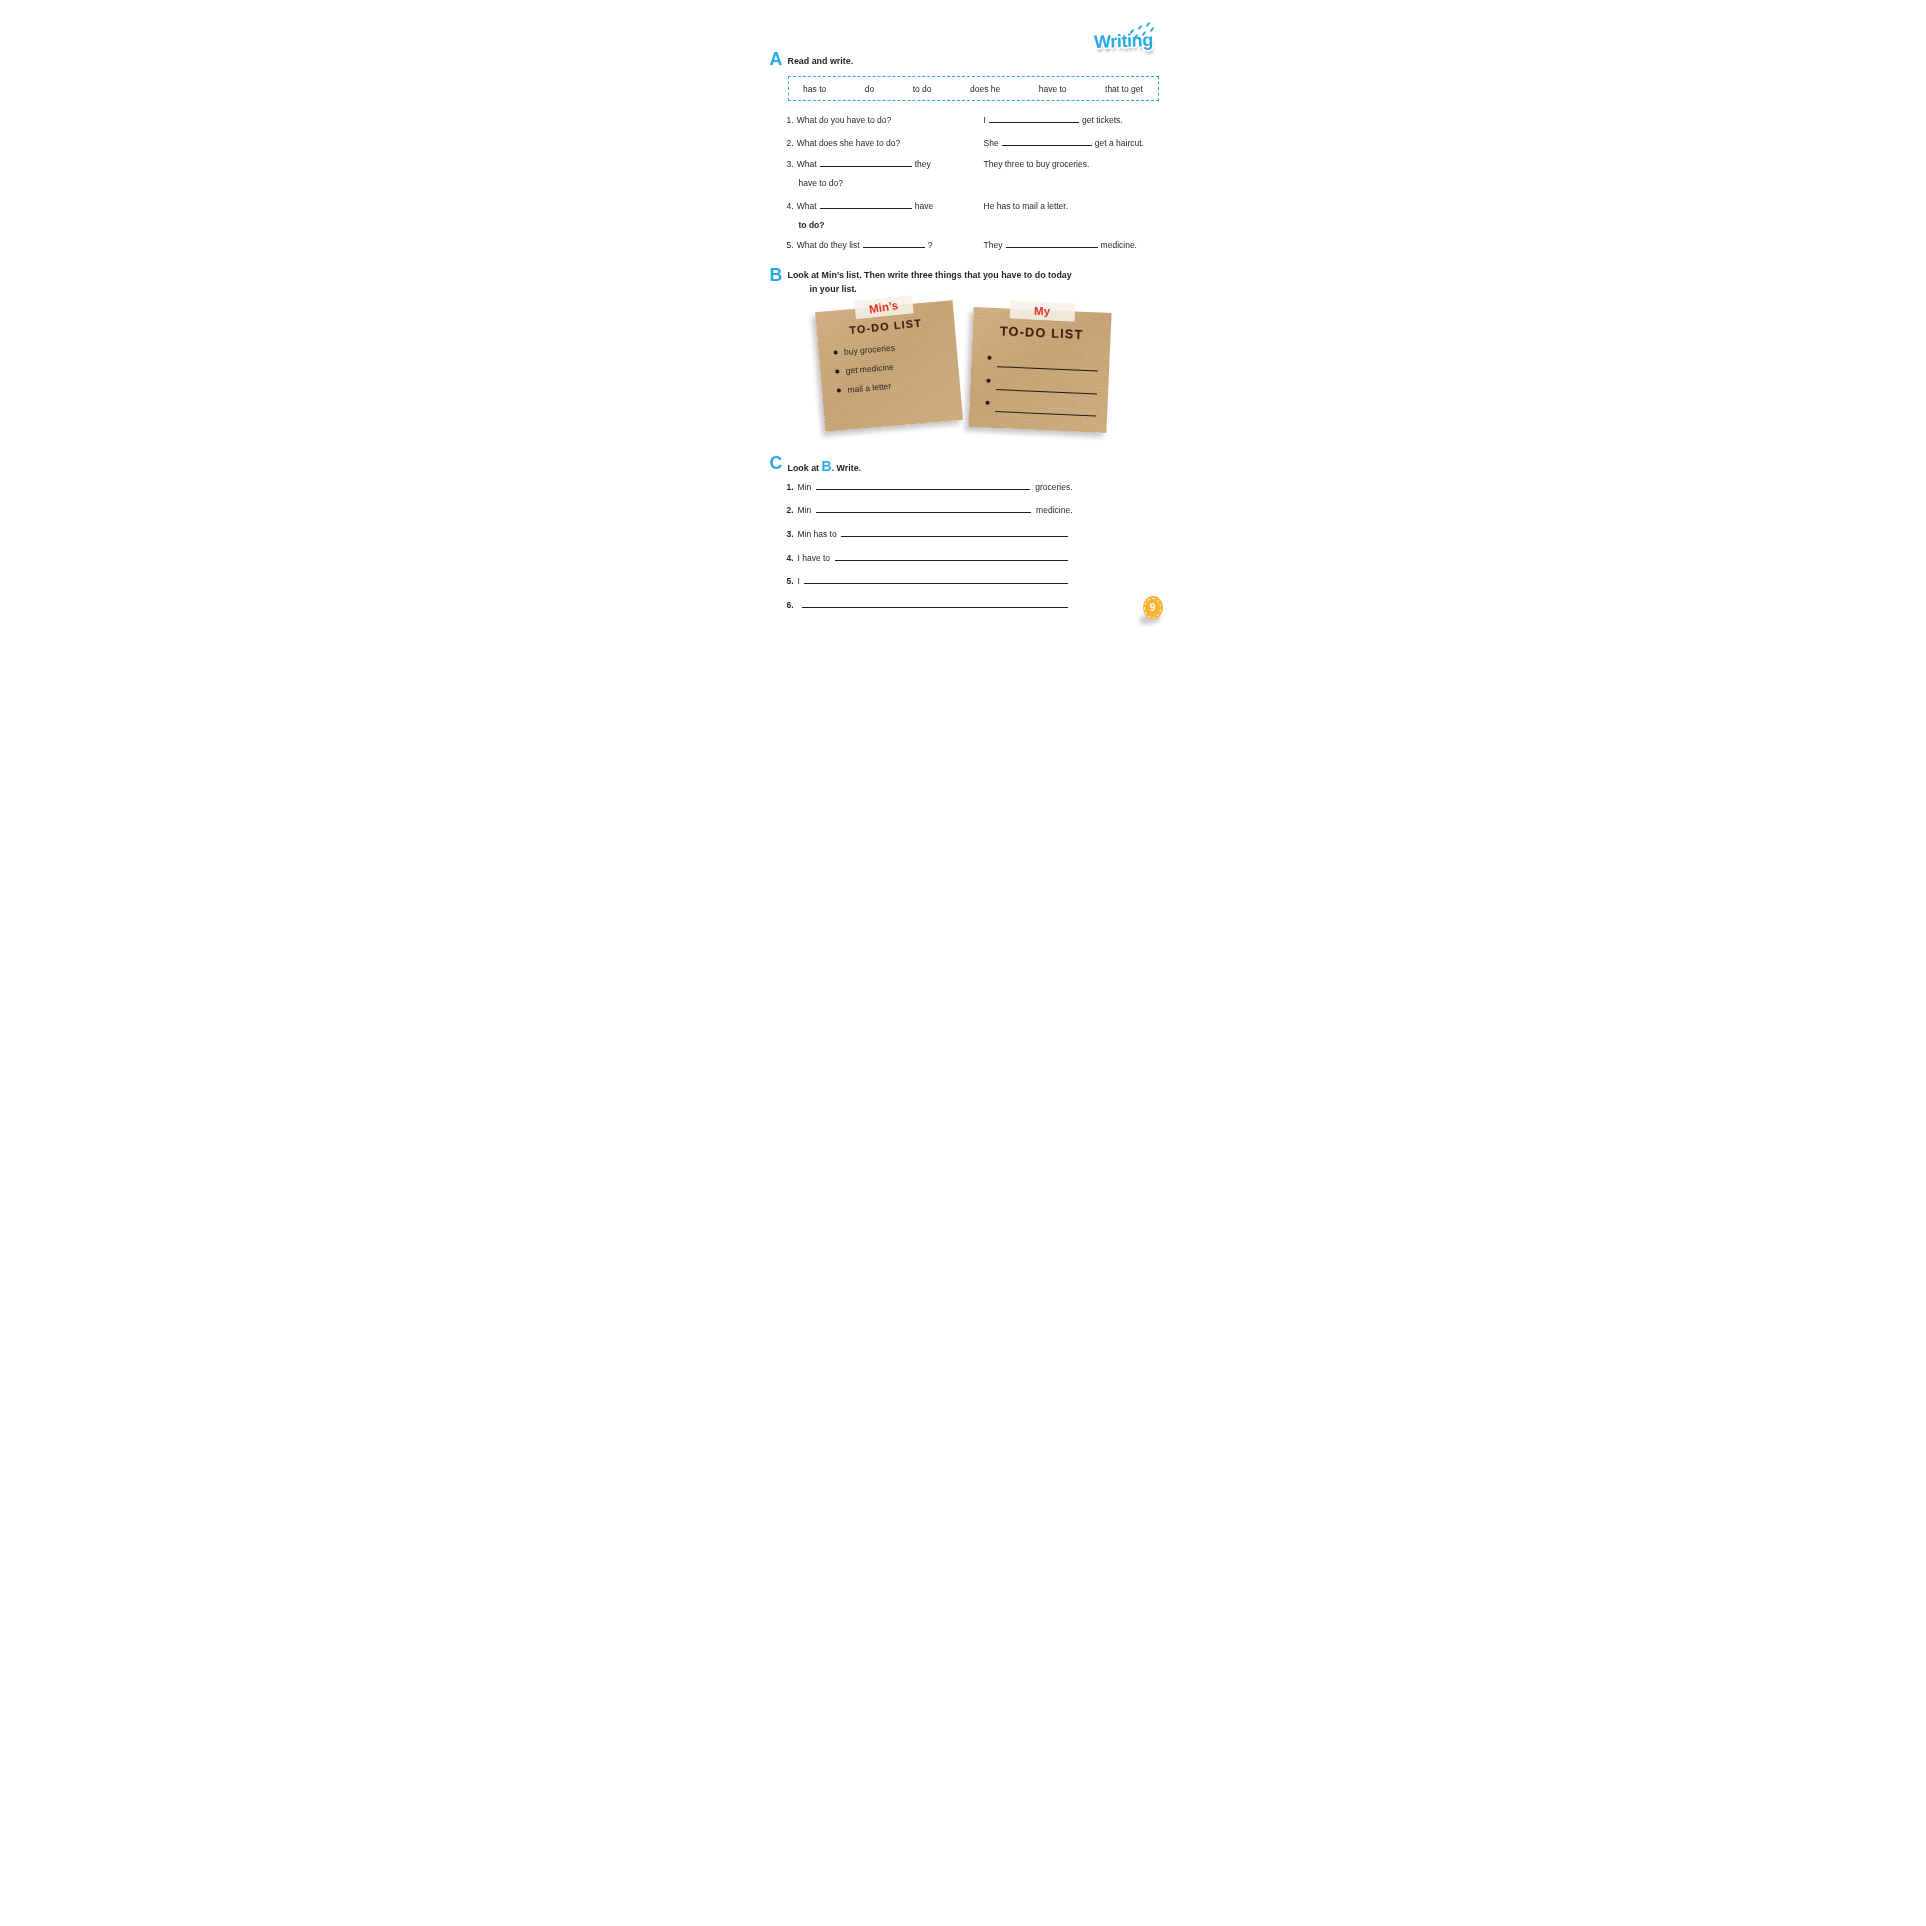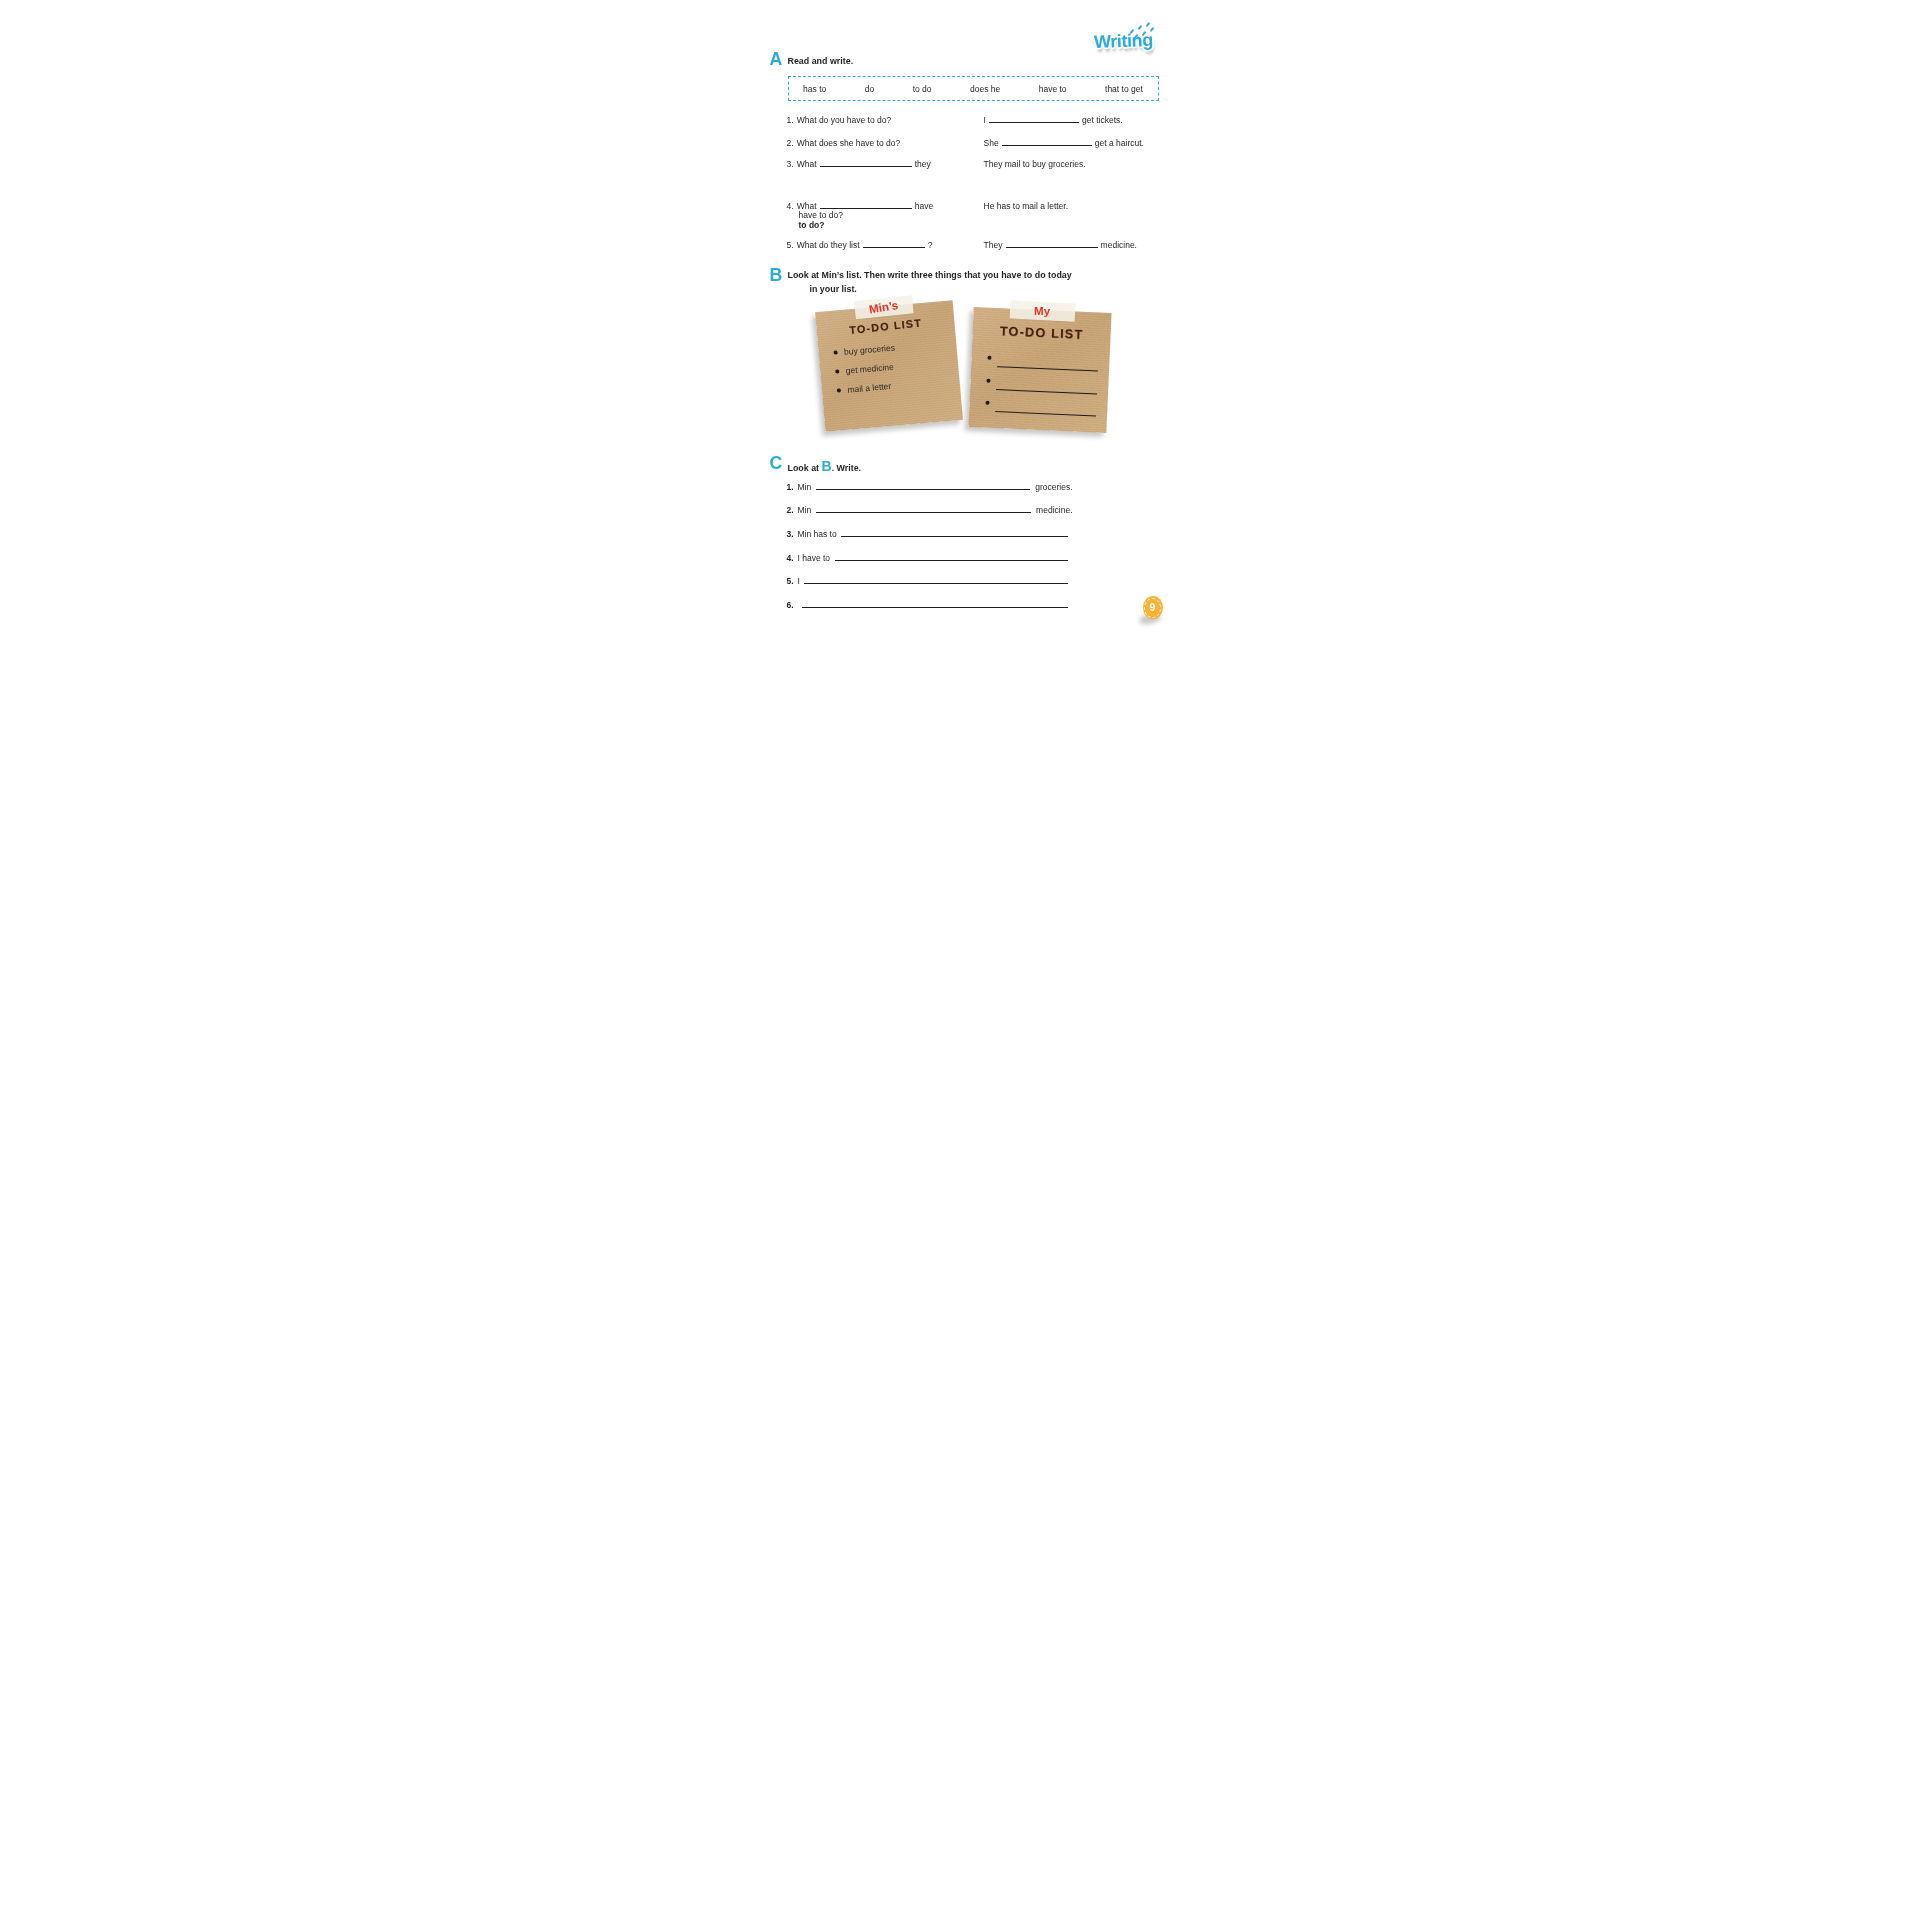--- a/index.html
+++ b/index.html
@@ -133,24 +133,24 @@
   </div>
 
   <div class="qa-row" style="top:159px;">
     <div class="cell">
       <span class="num">3.</span>
       <span>What</span>
       <span class="blank bl-240"></span>
       <span>they</span>
     </div>
     <div class="cell">
-      <span>They mail to buy groceries.</span>
-    </div>
-  </div>
-  <div class="cont" style="top:178px;margin-top:32px;">have to do?</div>
+      <span>They three to buy groceries.</span>
+    </div>
+  </div>
+  <div class="cont" style="top:178px;">have to do?</div>
 
   <div class="qa-row" style="top:201px;">
     <div class="cell">
       <span class="num">4.</span>
       <span>What</span>
       <span class="blank bl-240"></span>
       <span>have</span>
     </div>
     <div class="cell">
       <span>He has to mail a letter.</span>

